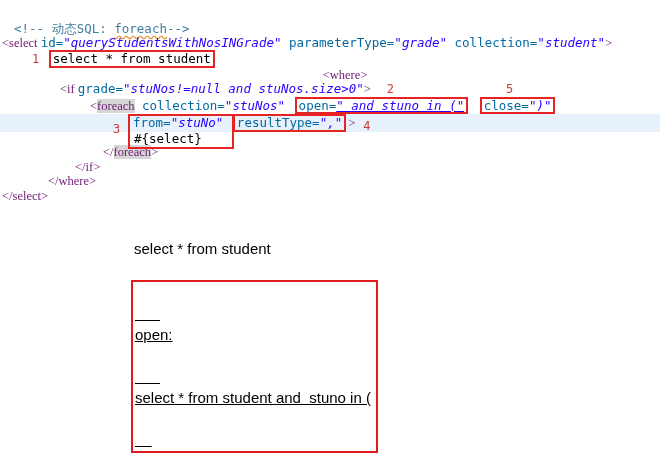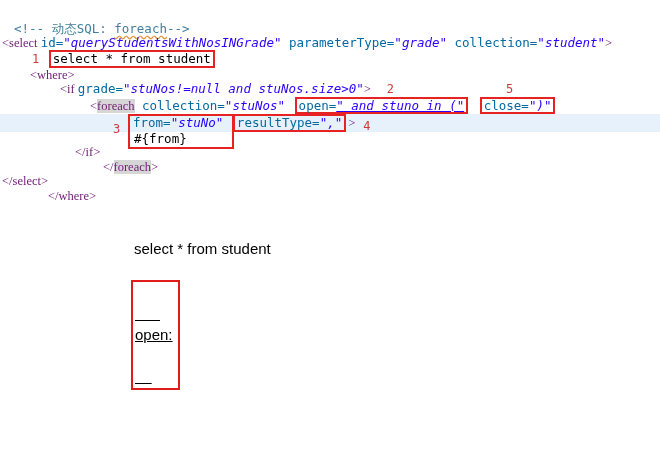--- a/index.html
+++ b/index.html
@@ -6,21 +6,21 @@
   .screen{position:relative;width:660px;height:464px;background:#ffffff;overflow:hidden;}
 
   
   .code{position:absolute;top:22px;left:0;width:660px;
         font-family:"DejaVu Sans Mono","Liberation Mono",monospace;
         font-size:12.5px;line-height:13.5px;color:#000;}
   .line{white-space:pre;}
   .l1{padding-left:14px;}
   .l2{padding-left:2px;}
   .l3{padding-left:32px;}
-  .l4{padding-left:30px;}
+  .l4{padding-left:30px;text-align:center;}
   .l5{padding-left:60px;}
   .l6{padding-left:90px;}
   .l7{padding-left:133px;}
   .l8{padding-left:134px;}
   .l9{padding-left:103px;}
   .l10{padding-left:75px;}
   .l11{padding-left:48px;}
   .l12{padding-left:2px;}
 
   .tk-comment{color:#3F7F9F;}
@@ -59,29 +59,30 @@
     <div class="line l1"><span class="tk-comment">&lt;!-- 动态SQL: </span><span class="tk-comment misspell">foreach</span><span class="tk-comment">--&gt;</span></div>
     <div class="line l2"><span class="tk-tag">&lt;select </span><span class="tk-attr">id=</span><span class="tk-val">"queryStudentsWithNosINGrade"</span><span class="tk-attr"> parameterType=</span><span class="tk-val">"grade"</span><span class="tk-attr"> collection=</span><span class="tk-val">"student"</span><span class="tk-tag">&gt;</span></div>
     <div class="line l3"><span class="num">1</span><span> </span><span class="rbox"><span class="tk-plain">select * from student</span></span></div>
     <div class="line l4"><span class="tk-tag">&lt;where&gt;</span></div>
     <div class="line l5"><span class="tk-tag">&lt;if </span><span class="tk-attr">grade=</span><span class="tk-val">"stuNos!=null and stuNos.size&gt;0"</span><span class="tk-tag">&gt;</span><span class="num n2">2</span><span class="num n5">5</span></div>
     <div class="line l6"><span class="tk-tag">&lt;</span><span class="tk-tag hl">foreach</span><span class="tk-attr"> collection=</span><span class="tk-val">"stuNos"</span><span> </span><span class="rbox"><span class="tk-attr">open=</span><span class="tk-val uline">" and stuno in ("</span></span><span> </span><span class="rbox"><span class="tk-attr">close=</span><span class="tk-val">")"</span></span></div>
     <div class="wrap78">
       <span class="num n3">3</span>
       <div class="itembox"></div>
       <div class="line l7 lineband"><span class="tk-attr">from=</span><span class="tk-val">"stuNo"</span><span> </span><span class="rbox"><span class="tk-attr">resultType=</span><span class="tk-val">","</span></span><span class="tk-tag">&gt;</span><span class="num n4">4</span></div>
-      <div class="line l8"><span class="tk-plain">#{from}</span></div>
+      <div class="line l8"><span class="tk-plain">#{select}</span></div>
     </div>
+    <div class="line l9"><span class="tk-tag">&lt;/</span><span class="tk-tag hl">foreach</span><span class="tk-tag">&gt;</span></div>
     <div class="line l10"><span class="tk-tag">&lt;/if&gt;</span></div>
-    <div class="line l9"><span class="tk-tag">&lt;/</span><span class="tk-tag hl">foreach</span><span class="tk-tag">&gt;</span></div>
+    <div class="line l11"><span class="tk-tag">&lt;/where&gt;</span></div>
     <div class="line l12"><span class="tk-tag">&lt;/select&gt;</span></div>
-    <div class="line l11"><span class="tk-tag">&lt;/where&gt;</span></div>
   </div>
 
   <div class="out">
     <div class="plainline">select * from student</div>
     <div class="obox">
       <div>open:</div>
+      <div>select * from student and  stuno in (</div>
     </div>
 
   </div>
 
 </div>
 
 </body></html>

